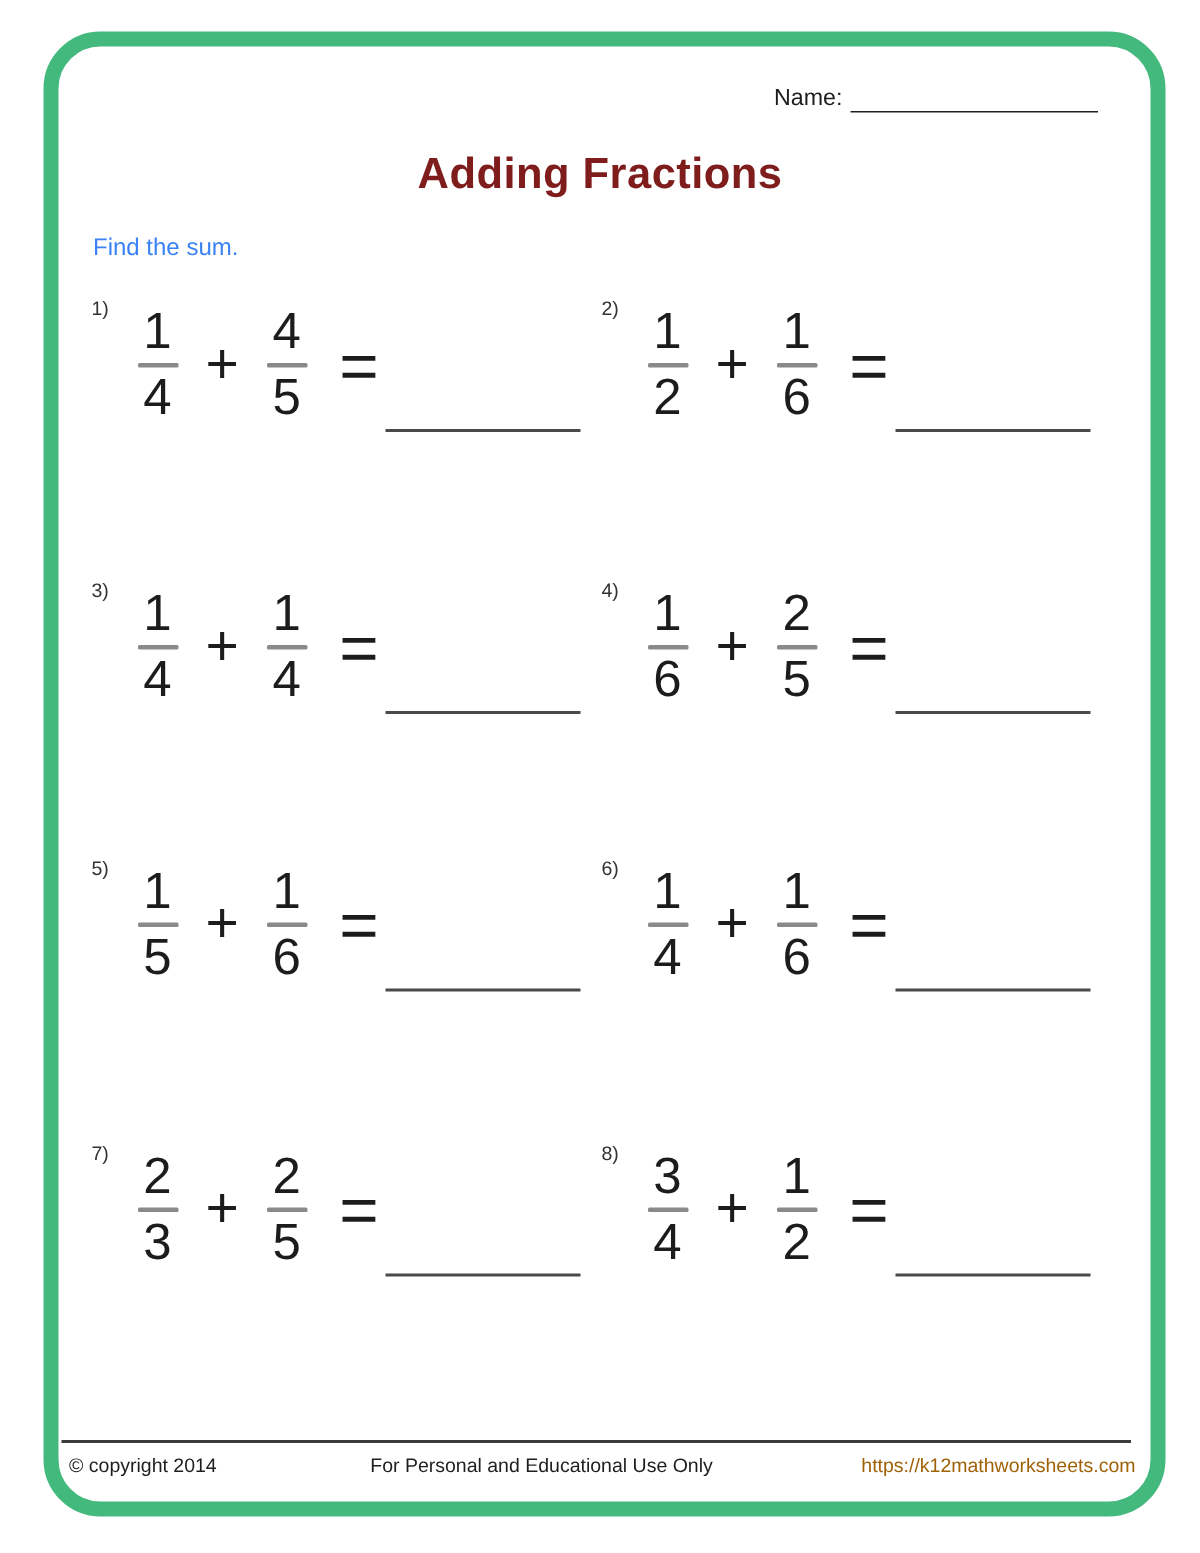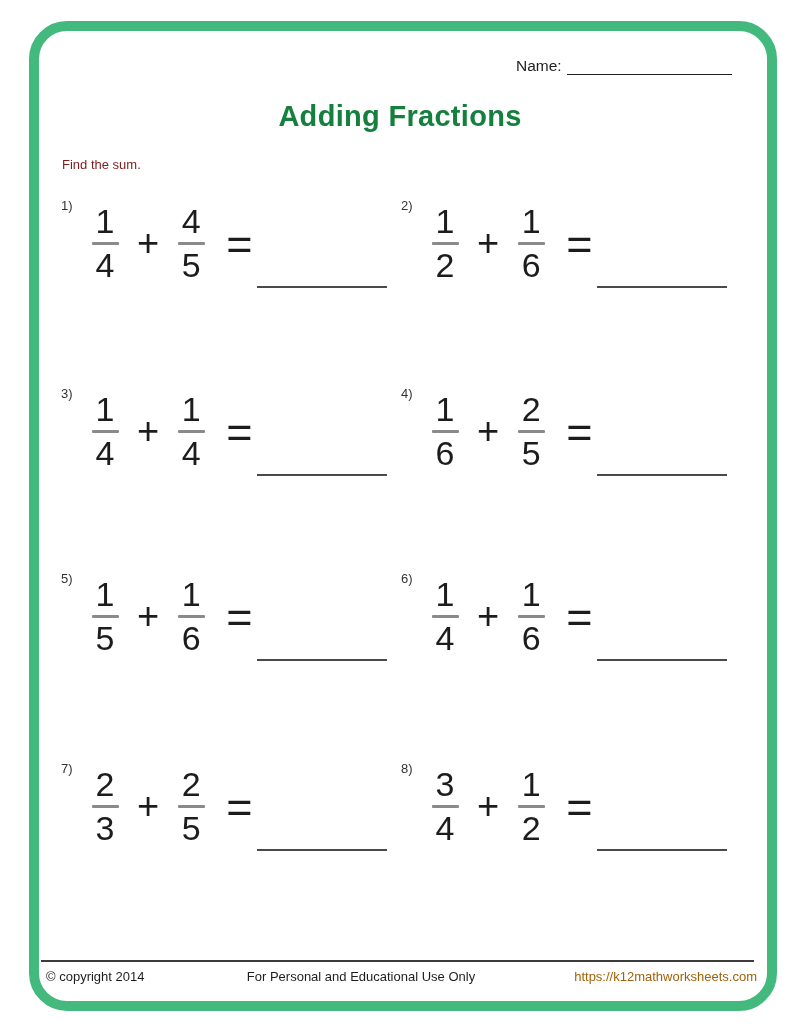--- a/index.html
+++ b/index.html
@@ -14,24 +14,24 @@
   .name-row {
     position:absolute; left:516px; top:57px; display:flex; align-items:flex-end;
     font-size:15.5px; color:#1e1e1e;
   }
   .name-blank {
     display:inline-block; width:165px; height:17px; margin-left:5px;
     border-bottom:1.6px solid #1e1e1e;
   }
   .title {
     position:absolute; left:0; top:100px; width:800px; text-align:center;
-    font-size:29px; font-weight:bold; letter-spacing:0.3px; color:#15803d;
+    font-size:29px; font-weight:bold; letter-spacing:0.3px; color:#7f1d1d;
   }
   .instruction {
-    position:absolute; left:62px; top:157px; font-size:13px; color:#7f1d1d;
+    position:absolute; left:62px; top:157px; font-size:16px; color:#3b82f6;
   }
   .problem { position:absolute; width:340px; height:118px; }
   .pos-1 { left:55px;  top:196px; }
   .pos-2 { left:395px; top:196px; }
   .pos-3 { left:55px;  top:384px; }
   .pos-4 { left:395px; top:384px; }
   .pos-5 { left:55px;  top:569px; }
   .pos-6 { left:395px; top:569px; }
   .pos-7 { left:55px;  top:759px; }
   .pos-8 { left:395px; top:759px; }

